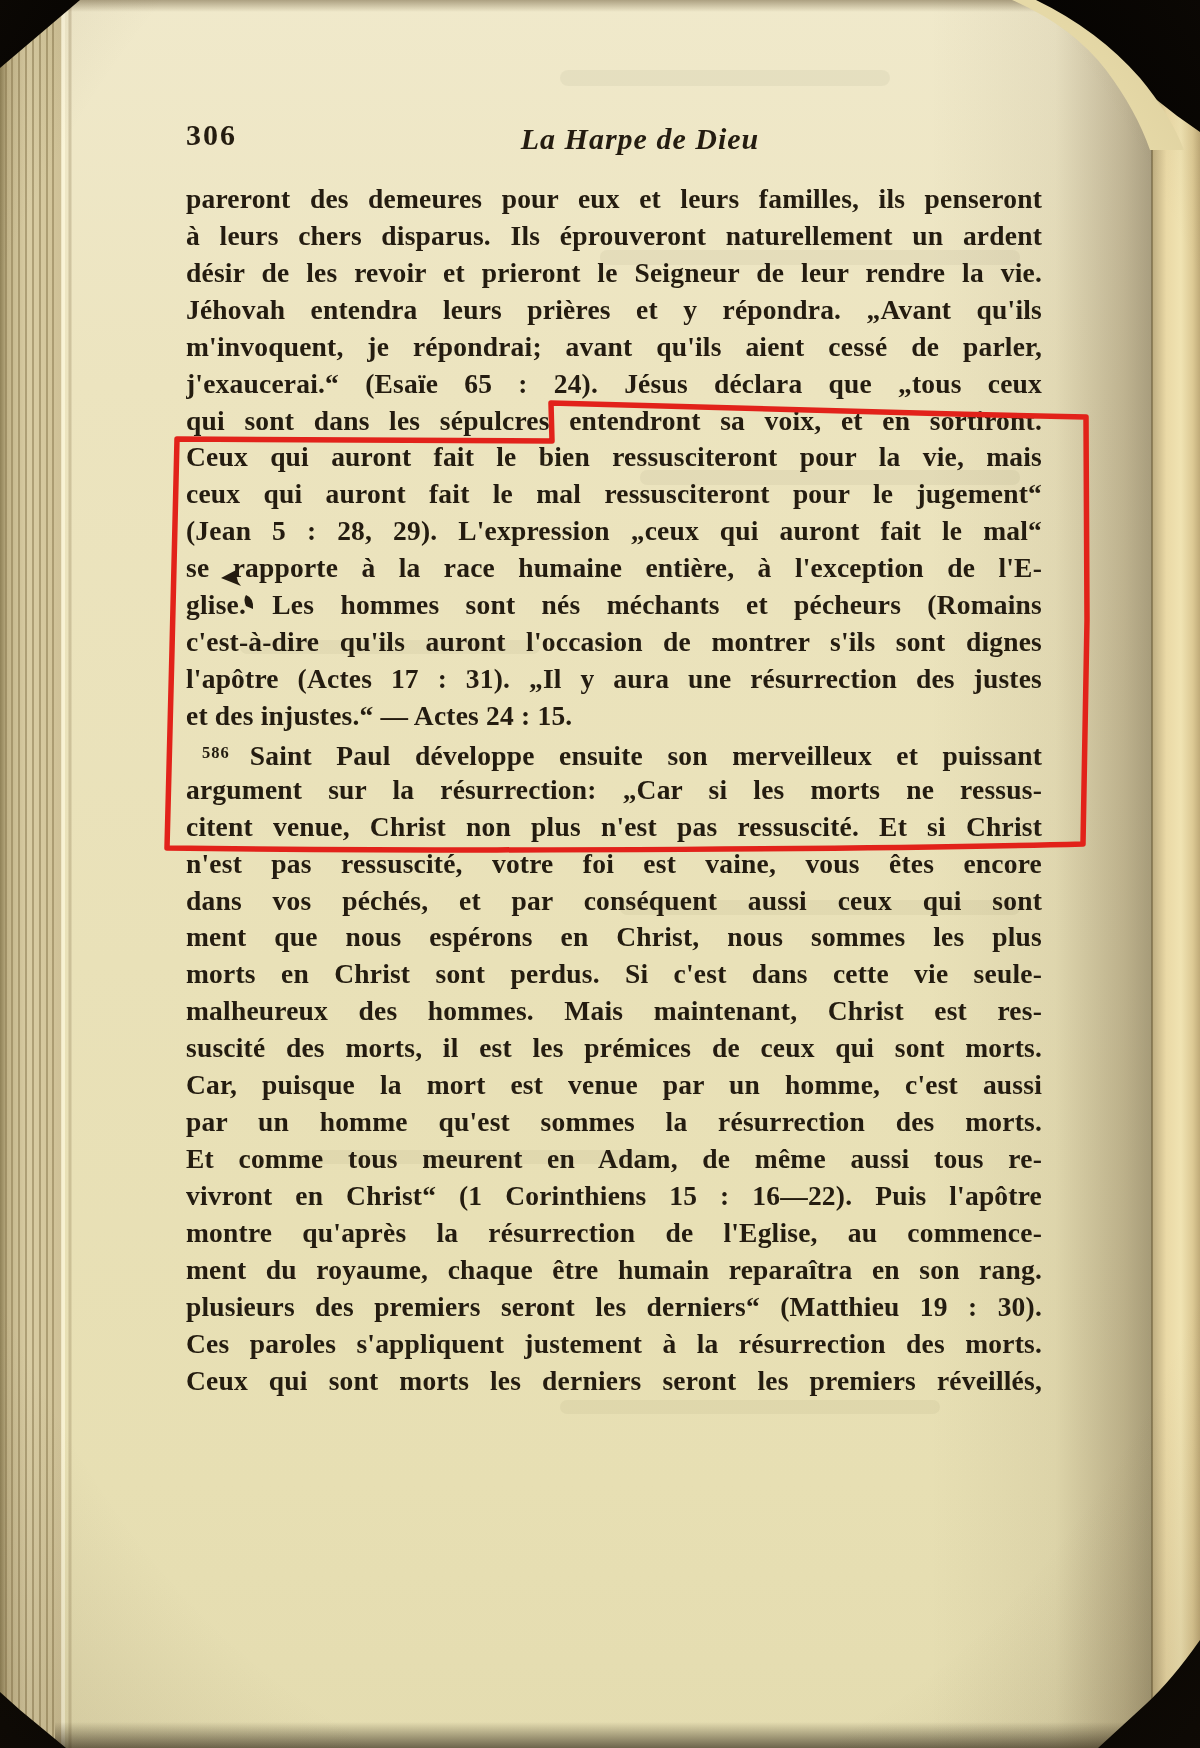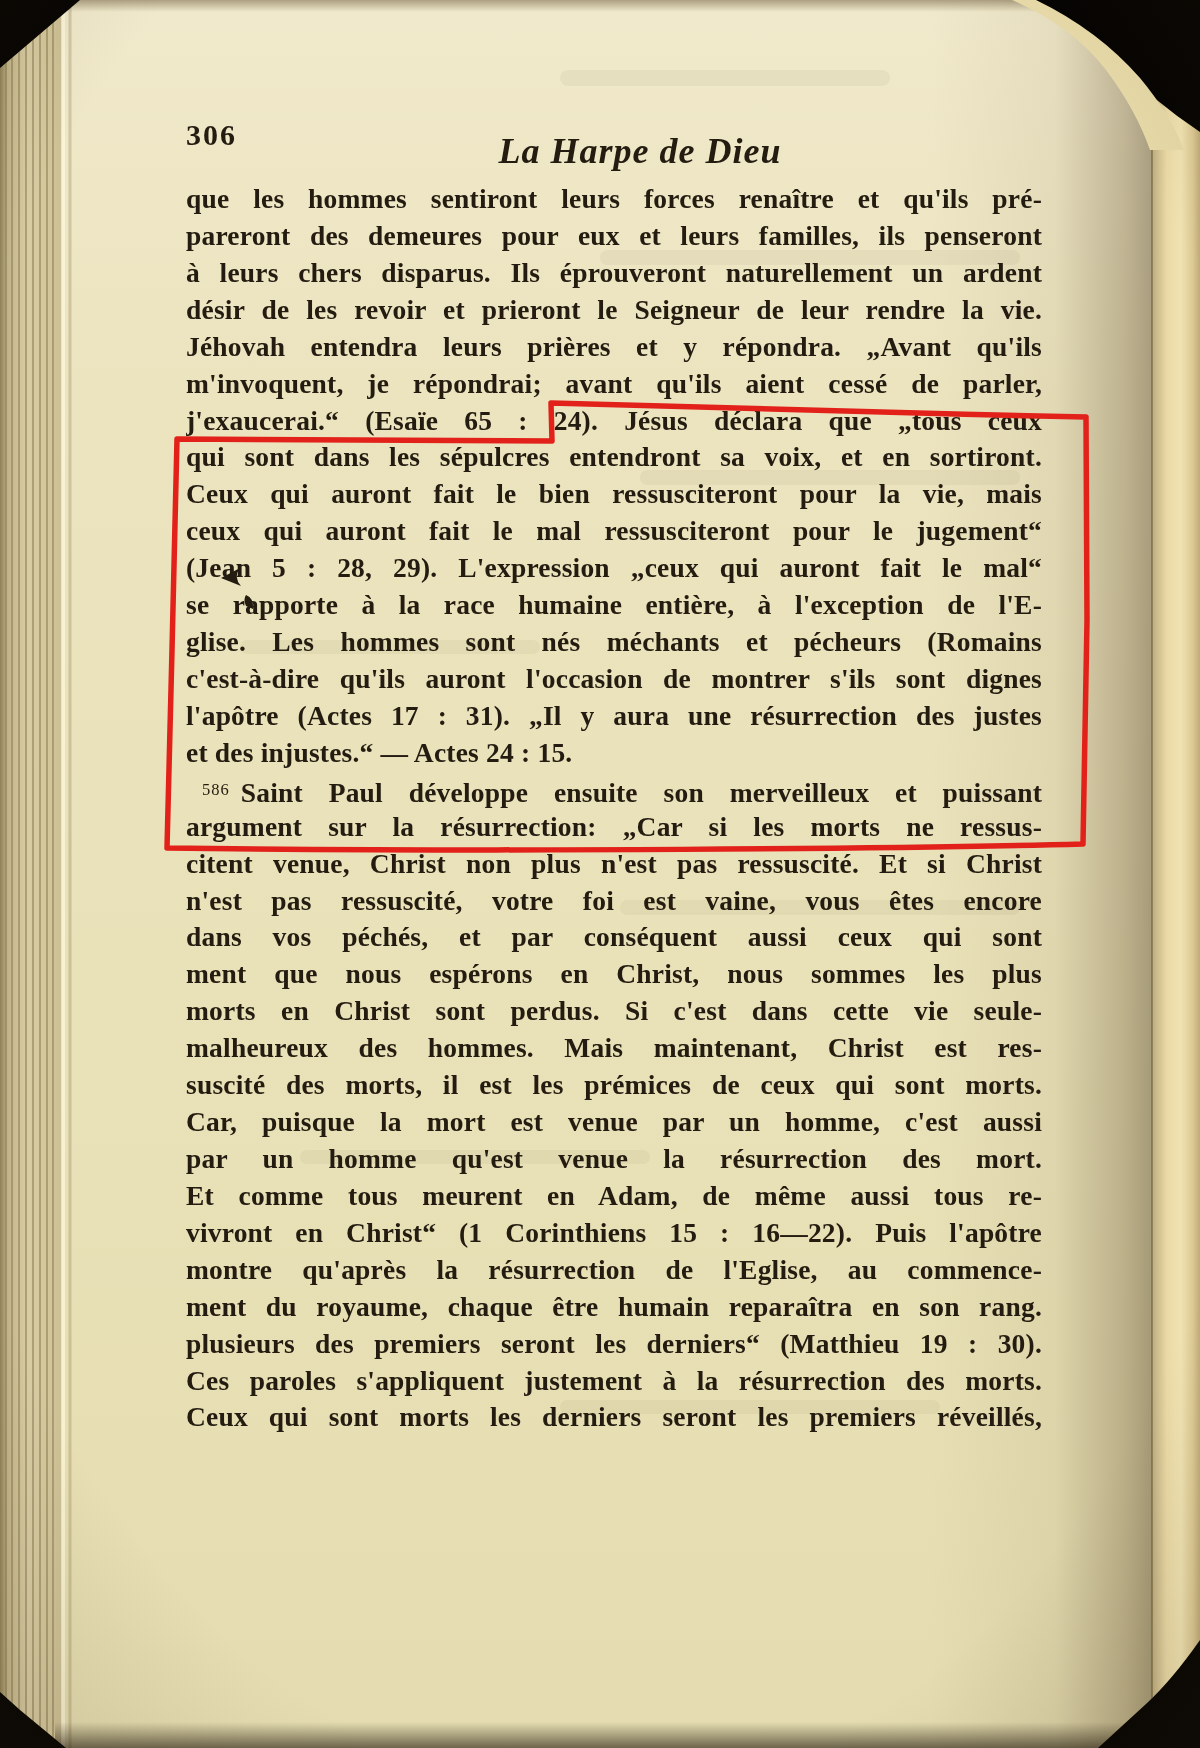--- a/index.html
+++ b/index.html
@@ -5,29 +5,29 @@
   html,body{margin:0;padding:0;background:#070503;}
   #photo{position:relative;width:1200px;height:1748px;overflow:hidden;background:#0f766e;
          font-family:"Liberation Serif","DejaVu Serif",serif;}
   #bg-svg,#overlay-svg{position:absolute;left:0;top:0;width:1200px;height:1748px;}
   #overlay-svg{pointer-events:none;}
 
   
   #text-layer{position:absolute;left:186px;top:181px;width:856px;color:#241c10;}
   #header-row{position:absolute;left:186px;top:118px;width:856px;height:40px;color:#241c10;}
   #page-number{position:absolute;left:0;top:0;font-size:30px;font-weight:700;letter-spacing:2px;}
-  #running-title{position:absolute;left:0;top:12px;width:100%;text-align:center;
-                 transform:translateX(26px);font-size:36px;font-weight:700;font-style:italic;
+  #running-title{position:absolute;left:0;top:4px;width:100%;text-align:center;
+                 transform:translateX(26px);font-size:30px;font-weight:700;font-style:italic;
                  letter-spacing:1px;}
   .line{height:36.93px;line-height:36.93px;font-size:27.5px;font-weight:700;
         text-align:justify;text-align-last:justify;overflow:hidden;white-space:normal;
         letter-spacing:0.2px;}
   .line.flush{text-align-last:left;}
   .line.indent{text-indent:16px;}
-  .pmarker{font-size:0.6em;vertical-align:0.45em;letter-spacing:1px;margin-right:11px;font-weight:400;}
+  .pmarker{font-size:0.6em;vertical-align:0.45em;letter-spacing:1px;margin-right:20px;font-weight:700;}
 </style>
 </head>
 <body>
 
 <div id="photo">
 
   <svg id="bg-svg" viewBox="0 0 1200 1748" preserveAspectRatio="none" aria-hidden="true">
     <defs>
       <linearGradient id="pageV" x1="0" y1="0" x2="0" y2="1">
         <stop offset="0" stop-color="#f0e9cb"></stop>
@@ -117,21 +117,20 @@
 
     <rect x="0" y="0" width="1200" height="1748" fill="url(#vign)"></rect>
   </svg>
 
   <div id="header-row">
     <div id="page-number">306</div>
     <div id="running-title">La Harpe de Dieu</div>
   </div>
 
   <div id="text-layer">
-      <div class="line">que les hommes sentiront leurs forces renaître et qu'ils pré-</div>
       <div class="line">pareront des demeures pour eux et leurs familles, ils penseront</div>
       <div class="line">à leurs chers disparus. Ils éprouveront naturellement un ardent</div>
       <div class="line">désir de les revoir et prieront le Seigneur de leur rendre la vie.</div>
       <div class="line">Jéhovah entendra leurs prières et y répondra. „Avant qu'ils</div>
       <div class="line">m'invoquent, je répondrai; avant qu'ils aient cessé de parler,</div>
       <div class="line">j'exaucerai.“ (Esaïe 65 : 24).  Jésus déclara que  „tous ceux</div>
       <div class="line">qui sont dans les sépulcres entendront sa voix, et en sortiront.</div>
       <div class="line">Ceux qui auront fait le bien ressusciteront pour la vie, mais</div>
       <div class="line">ceux qui auront fait le mal ressusciteront pour le jugement“</div>
       <div class="line">(Jean 5 : 28, 29). L'expression „ceux qui auront fait le mal“</div>
@@ -143,21 +142,21 @@
       <div class="line indent"><span class="pmarker">586</span>Saint Paul développe ensuite son merveilleux et puissant</div>
       <div class="line">argument sur la résurrection:  „Car si les morts ne ressus-</div>
       <div class="line">citent venue, Christ non plus n'est pas ressuscité. Et si Christ</div>
       <div class="line">n'est pas ressuscité, votre foi est vaine, vous êtes encore</div>
       <div class="line">dans vos péchés, et par conséquent aussi ceux qui sont</div>
       <div class="line">ment que nous espérons en Christ, nous sommes les plus</div>
       <div class="line">morts en Christ sont perdus.  Si c'est dans cette vie seule-</div>
       <div class="line">malheureux des hommes.  Mais maintenant, Christ est res-</div>
       <div class="line">suscité des morts, il est les prémices de ceux qui sont morts.</div>
       <div class="line">Car, puisque la mort est venue par un homme, c'est aussi</div>
-      <div class="line">par un homme qu'est venue la résurrection des mort.</div>
+      <div class="line">par un homme qu'est sommes la résurrection des morts.</div>
       <div class="line">Et comme tous meurent en Adam, de même aussi tous re-</div>
       <div class="line">vivront en Christ“ (1 Corinthiens 15 : 16—22).  Puis l'apôtre</div>
       <div class="line">montre qu'après la résurrection de l'Eglise, au commence-</div>
       <div class="line">ment du royaume, chaque être humain reparaîtra en son rang.</div>
       <div class="line">plusieurs des premiers seront les derniers“ (Matthieu 19 : 30).</div>
       <div class="line">Ces paroles s'appliquent justement à la résurrection des morts.</div>
       <div class="line">Ceux qui sont morts les derniers seront les premiers réveillés,</div>
     </div>
 
   <svg id="overlay-svg" viewBox="0 0 1200 1748" preserveAspectRatio="none" aria-hidden="true">

